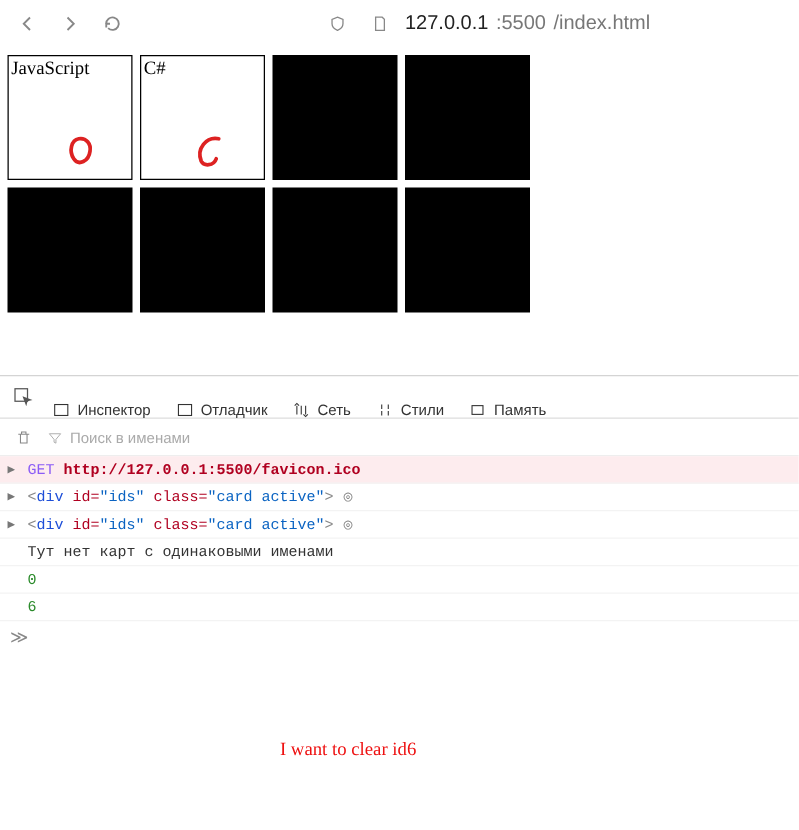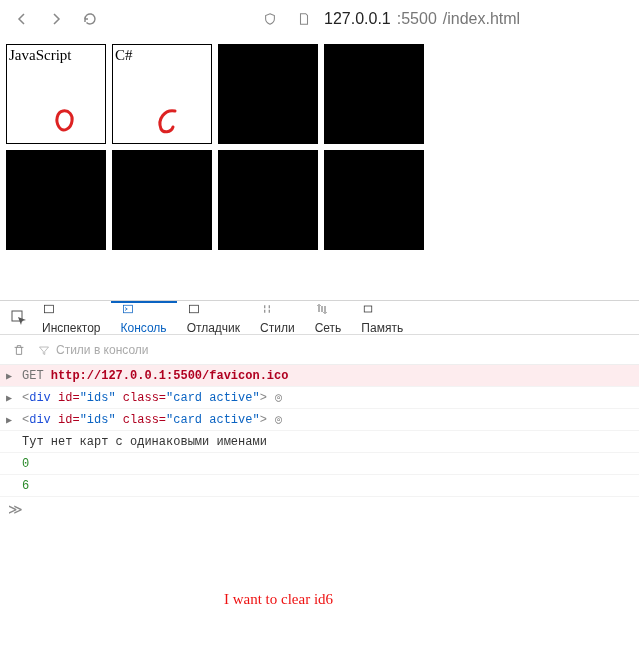--- a/index.html
+++ b/index.html
@@ -68,25 +68,24 @@
     border-bottom: 1px solid #ddd;
     gap: 0;
     padding: 0 6px;
   }
   .dt-tabs .pick {
     width: 26px; height: 26px;
     display: inline-flex; align-items: center; justify-content: center;
     color: #555;
   }
   .dt-tabs .tab {
-    display: inline-flex; align-items: flex-start;
+    display: inline-flex; align-items: flex-end;
     padding: 0 10px; height: 34px;
     gap: 6px; color: #333;
     border-top: 2px solid transparent;
-    flex-direction: column;
   }
   .dt-tabs .tab.active {
     color: #0a63c2;
     border-top: 2px solid #0a63c2;
   }
   .dt-sub {
     height: 30px;
     display: flex; align-items: center;
     gap: 8px; padding: 0 8px;
     border-bottom: 1px solid #eee;
@@ -107,21 +106,21 @@
     min-height: 22px;
     padding: 2px 6px 2px 6px;
     font-family: Consolas, "Courier New", monospace;
     font-size: 12px;
     border-bottom: 1px solid #f3f3f3;
     gap: 6px;
   }
   .row.error { background: #fdecee; }
   .row .arrow { width: 10px; color: #777; font-size: 10px; }
   .row .code { white-space: pre; }
-  .c-method { color: #737373; }
+  .c-method { color: #8b5cf6; }
   .c-url { color: #b00020; font-weight: bold; }
   .c-tag { color: #1d4ed8; }
   .c-attrn { color: #b00020; }
   .c-attrv { color: #0a63c2; }
   .c-punc { color: #888; }
   .c-plain { color: #333; }
   .c-green { color: #2a8a2a; }
   .dom-icon { color: #888; font-size: 12px; margin-left: 2px; }
   .prompt { padding: 4px 8px; color: #888; font-family: Consolas, monospace; font-size: 14px; }
 
@@ -206,65 +205,58 @@
           <rect x="1" y="1" width="10" height="10" stroke="currentColor" fill="none"></rect>
           <path d="M7 7 L15 10 L11 11 L10 15 Z" fill="currentColor"></path>
         </svg>
     </span>
     <span class="tab">
       <svg width="14" height="14" viewBox="0 0 16 16">
           <rect x="2" y="3" width="12" height="10" stroke="currentColor" fill="none"></rect>
         </svg>
       <span>Инспектор</span>
     </span>
-    <span class="tab active">
+    <span class="tab">
       <svg width="14" height="14" viewBox="0 0 16 16">
           <rect x="2" y="3" width="12" height="10" stroke="currentColor" fill="none"></rect>
-          <path d="M4 6 L7 8 L4 10" stroke="currentColor" fill="none"></path>
-        </svg>
-      <span>Консоль</span>
-    </span>
-    <span class="tab">
-      <svg width="14" height="14" viewBox="0 0 16 16">
-          <rect x="2" y="3" width="12" height="10" stroke="currentColor" fill="none"></rect>
         </svg>
       <span>Отладчик</span>
-    </span>
-    <span class="tab">
-      <svg width="14" height="14" viewBox="0 0 16 16">
-          <path d="M5 3 C5 3 5 7 5 7 M11 3 C11 3 11 7 11 7 M5 13 C5 13 5 9 5 9 M11 13 C11 13 11 9 11 9" stroke="currentColor" fill="none"></path>
-        </svg>
-      <span>Стили</span>
     </span>
     <span class="tab">
       <svg width="14" height="14" viewBox="0 0 16 16">
           <path d="M4 12 L4 4 M8 4 L8 12 M12 12 L12 4" stroke="currentColor" fill="none"></path>
           <path d="M2 4 L4 2 L6 4 M10 12 L12 14 L14 12" stroke="currentColor" fill="none"></path>
         </svg>
       <span>Сеть</span>
+    </span>
+    <span class="tab">
+      <svg width="14" height="14" viewBox="0 0 16 16">
+          <path d="M5 3 C5 3 5 7 5 7 M11 3 C11 3 11 7 11 7 M5 13 C5 13 5 9 5 9 M11 13 C11 13 11 9 11 9" stroke="currentColor" fill="none"></path>
+        </svg>
+      <span>Стили</span>
     </span>
     <span class="tab">
       <svg width="14" height="14" viewBox="0 0 16 16">
           <rect x="3" y="4" width="10" height="8" stroke="currentColor" fill="none"></rect>
         </svg>
       <span>Память</span>
     </span>
   </div>
 
   <div class="dt-sub">
     <span class="icon-btn">
       <svg width="14" height="14" viewBox="0 0 16 16">
           <path d="M3 5 h10 M6 5 V3 h4 v2 M5 5 v8 h6 v-8" stroke="currentColor" fill="none"></path>
         </svg>
     </span>
     <span class="search">
       <svg width="12" height="12" viewBox="0 0 16 16">
           <path d="M2 4 h12 l-5 6 v4 l-2 -1 v-3 Z" stroke="currentColor" fill="none"></path>
         </svg>
-      <span>Стили в консоли</span>
+      <span>Поиск в именами</span>
     </span>
   </div>
 
   <div class="dt-rows">
     <div class="row error">
       <span class="arrow">▶</span>
       <span class="code"><span class="c-method">GET </span><span class="c-url">http://127.0.0.1:5500/favicon.ico</span></span>
     </div>
     <div class="row">
       <span class="arrow">▶</span>

